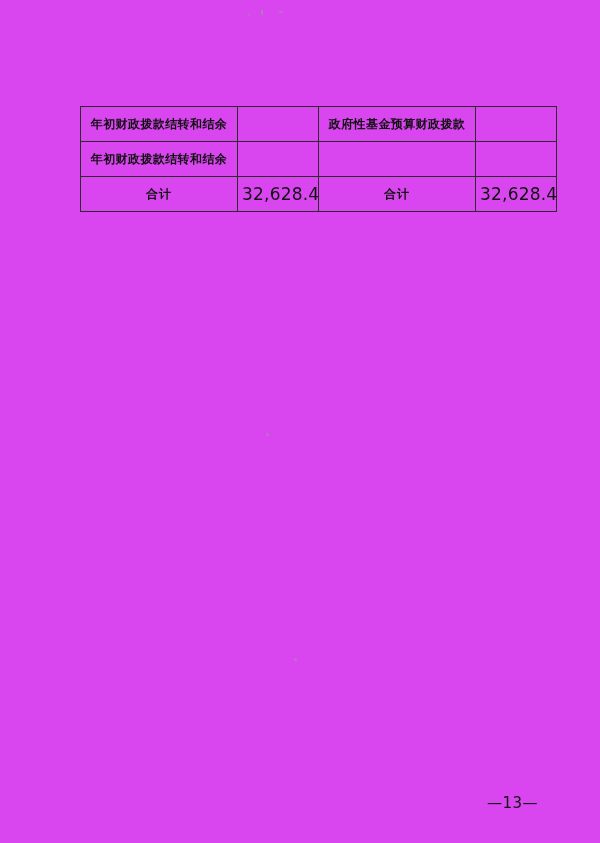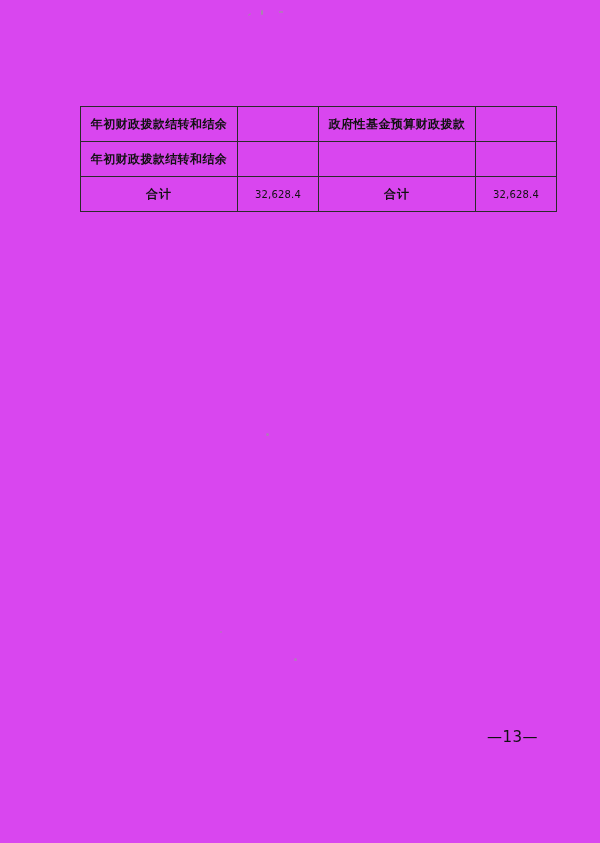--- a/index.html
+++ b/index.html
@@ -57,34 +57,34 @@
     font-weight: 700;
     letter-spacing: .4px;
     color: #111;
     font-family: "DejaVu Sans", "Liberation Sans", sans-serif;
   }
   table.fin td.label { width: 148px; }
   table.fin td.value {
     width: 72px;
     font-weight: 400;
     letter-spacing: .2px;
-    font-size: 10px;
+    font-size: 17px;
   }
   table.fin tr.total td.label,
   table.fin tr.total td.label2 {
     letter-spacing: 1px;
   }
   table.fin tr.total td.value {
     font-weight: 400;
   }
 
   .page-number {
     position: absolute;
     right: 62px;
-    top: 728px;
+    top: 794px;
     font-size: 15px;
     letter-spacing: .5px;
     color: #111;
     font-family: "DejaVu Sans", "Liberation Sans", sans-serif;
   }
 </style>
 </head>
 <body>
 
 <div class="page">

